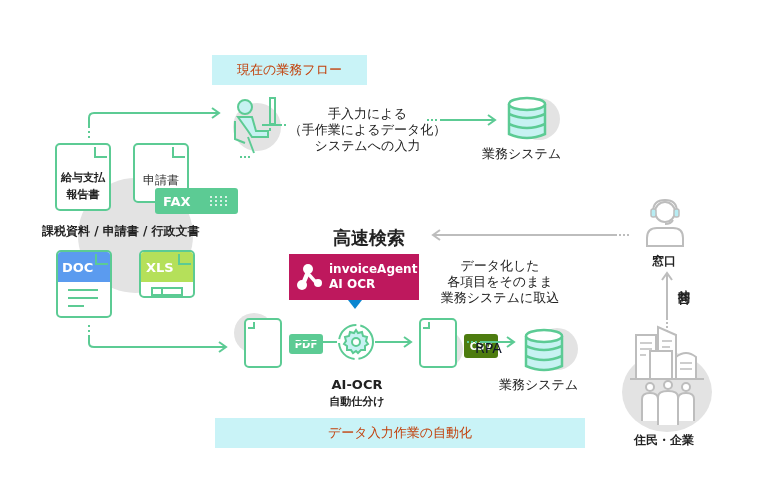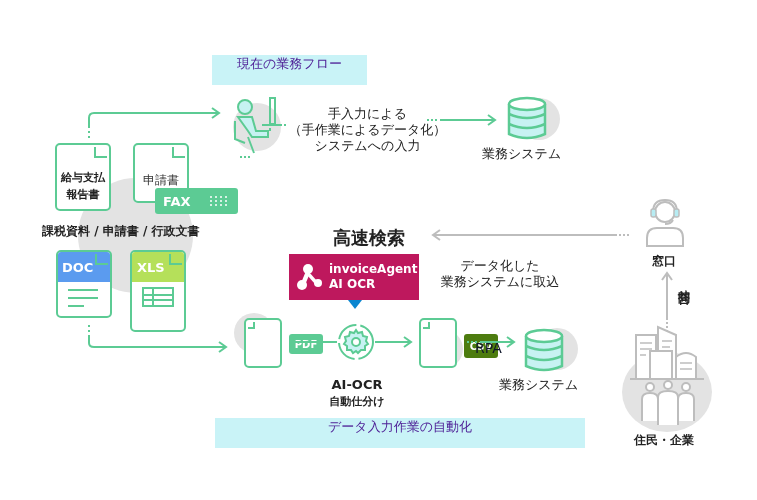--- a/index.html
+++ b/index.html
@@ -1,20 +1,20 @@
 <!DOCTYPE html>
 <html><head>
 <meta charset="utf-8">
 <style>
   html, body { margin:0; padding:0; background:#ffffff; }
   body { width:757px; height:500px; position:relative; overflow:hidden;
          font-family: "DejaVu Sans", "Liberation Sans", sans-serif; color:#222; }
   .abs { position:absolute; }
-  .banner { position:absolute; background:#c9f3f7; color:#4c1d95; font-size:13px;
-            display:flex; justify-content:center; }
+  .banner { position:absolute; background:#c9f3f7; color:#c2410c; font-size:13px;
+            display:flex; align-items:center; justify-content:center; }
   .txt { position:absolute; text-align:center; white-space:nowrap; }
   .gray-circle { position:absolute; border-radius:50%; background:#e3e3e3; }
   svg { position:absolute; overflow:visible; }
   .doc { position:absolute; background:#fff; border:2.5px solid #5ccb94; border-radius:5px; box-sizing:border-box; }
   .tag { position:absolute; color:#fff; font-weight:bold; display:flex; align-items:center; justify-content:center; border-radius:3px;margin-left:36px; }
 </style>
 </head>
 <body>
 
 <div class="banner" style="left:212px; top:55px; width:155px; height:30px;">
@@ -71,21 +71,21 @@
   <div class="abs" style="left:0; top:0; width:100%; height:30px; background:#5b9bef;"></div>
   <div class="txt" style="left:4px; top:8px; font-size:13px; font-weight:bold; color:#fff;">DOC</div>
   <svg style="left:36px; top:2px;" width="16" height="14">
     <path d="M2 0 L2 10 L14 10" stroke="#5ccb94" stroke-width="2" fill="none"></path>
   </svg>
   <svg style="left:10px; top:36px;" width="34" height="22">
     <path d="M0 2 L30 2 M0 10 L30 10 M0 18 L16 18" stroke="#5ccb94" stroke-width="2"></path>
   </svg>
 </div>
 
-<div class="doc" style="left:130px; top:250px; width:56px; height:82px; overflow:hidden;padding-left:17px;">
+<div class="doc" style="left:139px; top:250px; width:56px; height:48px; overflow:hidden;padding-left:17px;">
   <div class="abs" style="left:0; top:0; width:100%; height:30px; background:#b5e05a;"></div>
   <div class="txt" style="left:5px; top:8px; font-size:13px; font-weight:bold; color:#fff;">XLS</div>
   <svg style="left:36px; top:2px;" width="16" height="14">
     <path d="M2 0 L2 10 L14 10" stroke="#5ccb94" stroke-width="2" fill="none"></path>
   </svg>
   <svg style="left:10px; top:35px;" width="32" height="22">
     <rect x="1" y="1" width="30" height="18" stroke="#5ccb94" stroke-width="2" fill="none"></rect>
     <path d="M1 8 L31 8 M1 13 L31 13 M11 1 L11 19" stroke="#5ccb94" stroke-width="2"></path>
   </svg>
 </div>
@@ -154,20 +154,21 @@
     <div style="font-size:12px;">invoiceAgent</div>
     <div style="font-size:12px;">AI OCR</div>
   </div>
 </div>
 <svg style="left:348px; top:300px;" width="14" height="10">
   <path d="M0 0 L14 0 L7 9 Z" fill="#0a86d0"></path>
 </svg>
 
 <div class="txt" style="left:425px; top:258px; width:150px; font-size:13px; line-height:16px; color:#222;">
   <div>データ化した</div>
+  <div>各項目をそのまま</div>
   <div>業務システムに取込</div>
 </div>
 
 <div class="gray-circle" style="left:234px; top:313px; width:40px; height:40px;"></div>
 <div class="doc" style="left:244px; top:318px; width:38px; height:50px;">
   <svg style="left:2px; top:2px;" width="10" height="10">
     <path d="M0 6 L6 6 L6 0" stroke="#5ccb94" stroke-width="2" fill="none"></path>
   </svg>
 </div>
 <div class="tag" style="left:253px; top:334px; width:34px; height:20px; background:#5ccb94; font-size:10px;">

